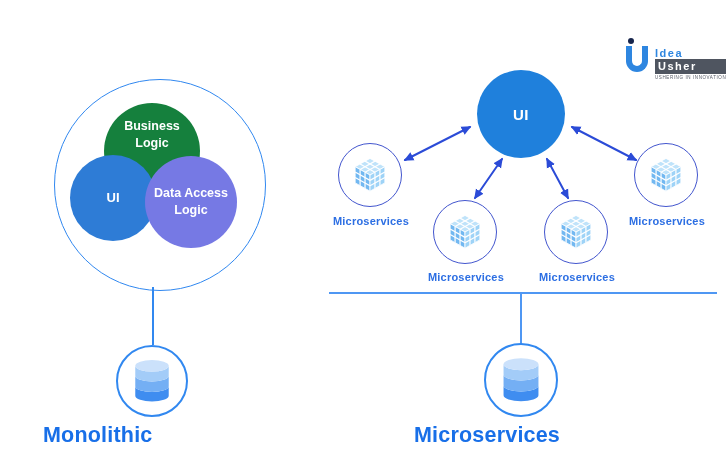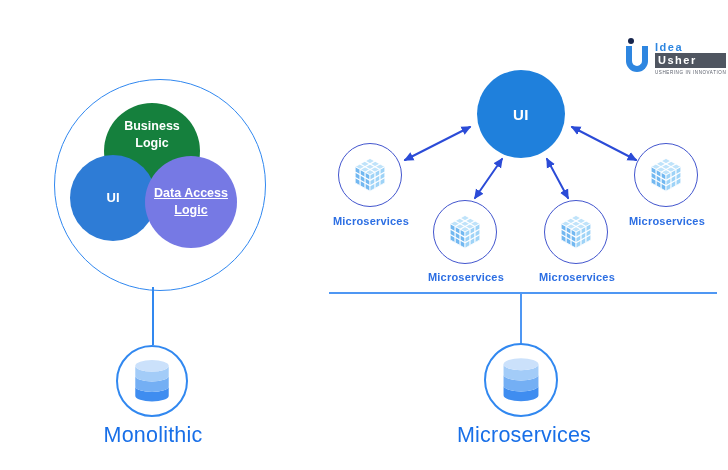--- a/index.html
+++ b/index.html
@@ -9,25 +9,25 @@
   }
   .abs{position:absolute;}
   .circle{border-radius:50%;box-sizing:border-box;}
   
   .outer-ring{left:54px;top:79px;width:212px;height:212px;border:1.6px solid #3188F0;}
   .venn{display:flex;flex-direction:column;align-items:center;justify-content:center;
         color:#ffffff;font-weight:bold;text-align:center;line-height:1.35;}
   .venn-teal{left:104px;top:103px;width:96px;height:96px;background:#15803d;
              justify-content:flex-start;padding-top:15px;font-size:12.5px;z-index:1;}
   .venn-blue{left:70px;top:155px;width:86px;height:86px;background:#2E7CD6;font-size:13px;z-index:2;}
-  .venn-purple{left:145px;top:156px;width:92px;height:92px;background:#7679E4;font-size:12.5px;z-index:3;text-decoration:underline;}
+  .venn-purple{left:145px;top:156px;width:92px;height:92px;background:#7679E4;font-size:12.5px;z-index:3;}
   .conn-v-left{left:152px;top:287px;width:2px;height:58px;background:#3188F0;}
   .db-ring-left{left:116px;top:345px;width:72px;height:72px;border:2px solid #3188F0;
                 display:flex;align-items:center;justify-content:center;}
-  .big-title{font-size:21.5px;font-weight:normal;color:#186FE8;text-align:center;letter-spacing:.2px;}
+  .big-title{font-size:21.5px;font-weight:bold;color:#186FE8;letter-spacing:.2px;}
   .title-left{left:43px;top:423px;width:220px;}
   .title-right{left:414px;top:423px;width:220px;}
   
   .ui-circle{left:477px;top:70px;width:88px;height:88px;background:#1F80DC;
              display:flex;align-items:center;justify-content:center;
              color:#ffffff;font-size:15px;font-weight:bold;letter-spacing:.5px;}
   .ms-node{width:64px;height:64px;border:1.5px solid #4356CE;
            display:flex;align-items:center;justify-content:center;background:#ffffff;}
   .ms-n1{left:338px;top:143px;} .ms-n2{left:433px;top:200px;}
   .ms-n3{left:544px;top:200px;} .ms-n4{left:634px;top:143px;}
@@ -38,21 +38,21 @@
   .v-line-right{left:520px;top:294px;width:2px;height:50px;background:#4F97F3;}
   .db-ring-right{left:484px;top:343px;width:74px;height:74px;border:2px solid #3188F0;
                  display:flex;align-items:center;justify-content:center;}
   .arrow-layer{left:0;top:0;width:728px;height:470px;pointer-events:none;}
   
   .logo{left:626px;top:38px;width:92px;height:42px;display:flex;gap:3px;}
   .logo-mark{position:relative;width:26px;height:38px;flex:0 0 auto;}
   .logo-dot{position:absolute;left:2px;top:0;width:6px;height:6px;border-radius:50%;background:#17254C;}
   .logo-u{position:absolute;left:0;top:8px;width:22px;height:26px;border:6px solid #2E86E0;
           border-top:none;border-radius:0 0 12px 12px;box-sizing:border-box;}
-  .logo-text{display:flex;flex-direction:column;justify-content:flex-start;padding-top:3px;}
+  .logo-text{display:flex;flex-direction:column;justify-content:flex-end;padding-top:3px;}
   .logo-idea{color:#2E86E0;font-size:11px;font-weight:bold;letter-spacing:1.5px;line-height:12px;}
   .logo-usher{background:#4F5560;color:#ffffff;font-size:11px;font-weight:bold;
               letter-spacing:1.5px;line-height:13px;padding:1px 3px;margin-top:0;}
   .logo-tagline{font-size:4.5px;color:#555a66;letter-spacing:.6px;margin-top:1.5px;white-space:nowrap;}
 </style>
 </head>
 <body>
 
 <div class="canvas">
 

